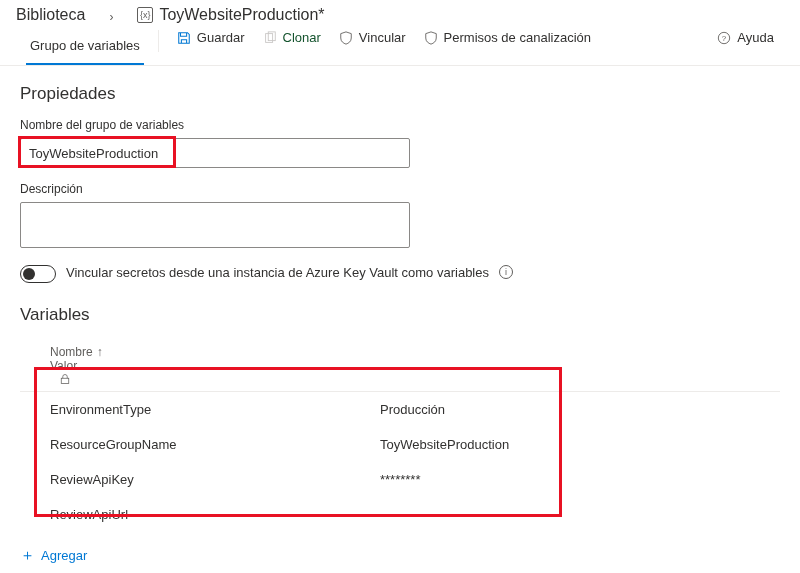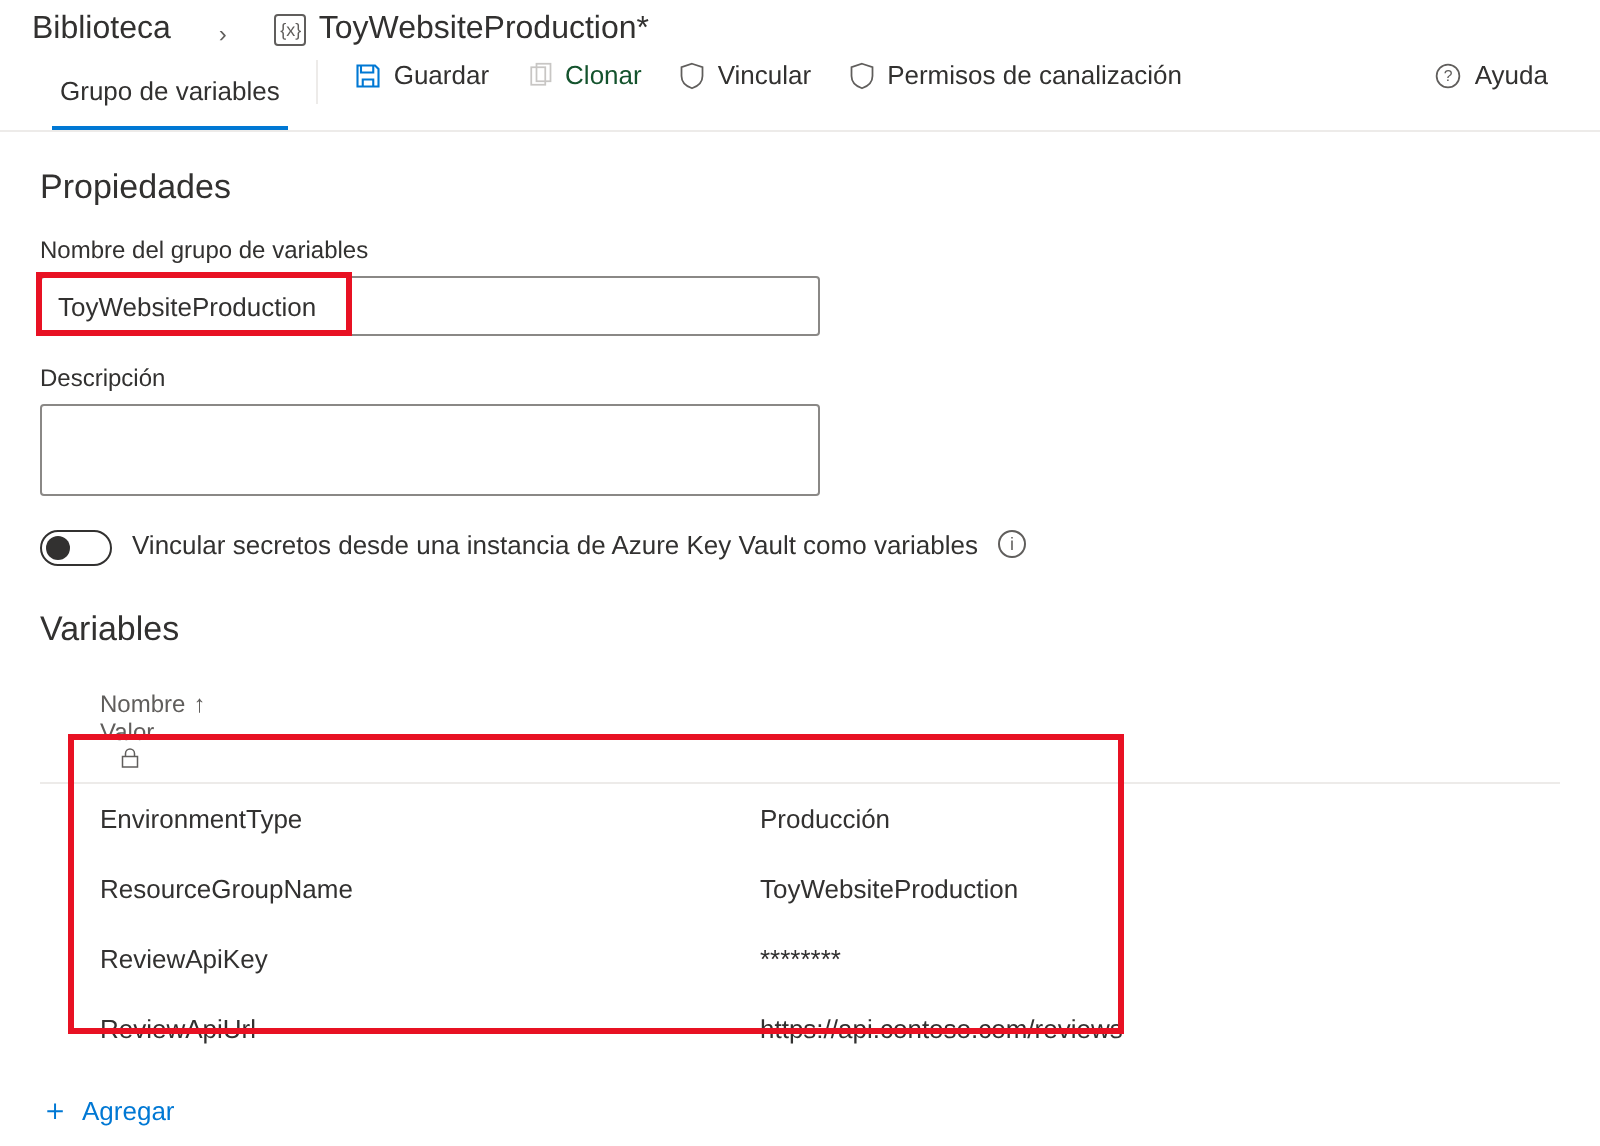--- a/index.html
+++ b/index.html
@@ -184,21 +184,20 @@
     <div class="col-val">ToyWebsiteProduction</div>
     <div class="col-lock"></div>
   </div>
   <div class="tbl-row">
     <div class="col-name">ReviewApiKey</div>
     <div class="col-val">********</div>
     <div class="col-lock"></div>
   </div>
   <div class="tbl-row">
     <div class="col-name">ReviewApiUrl</div>
-    <div class="col-val">https://api.contoso.com/reviews</div>
     <div class="col-lock"></div>
   </div>
 
   <div class="highlight-red" style="left:14px; top:28px; width:528px; height:150px;"></div>
 </div>
 
 <div class="add-link">
   <span class="plus">＋</span>
   <span>Agregar</span>
 </div>

